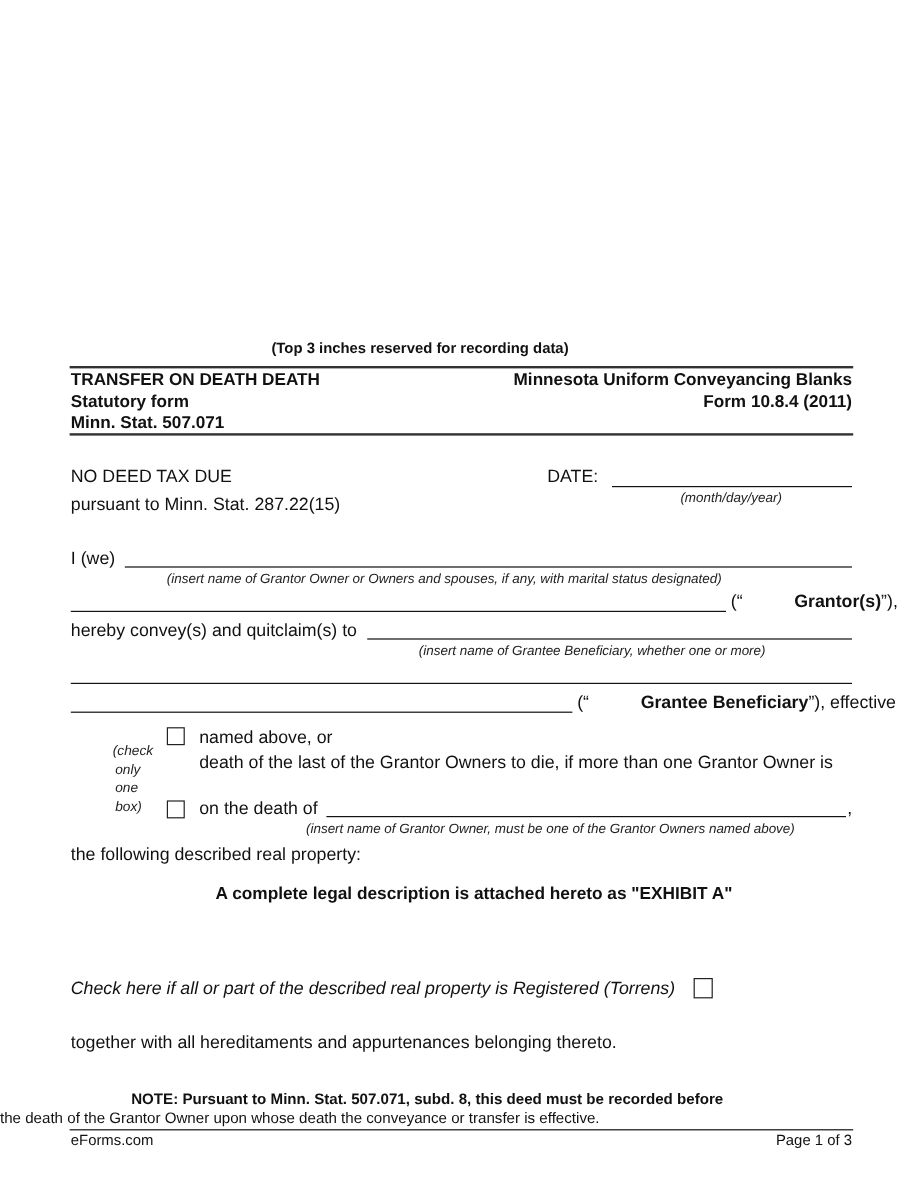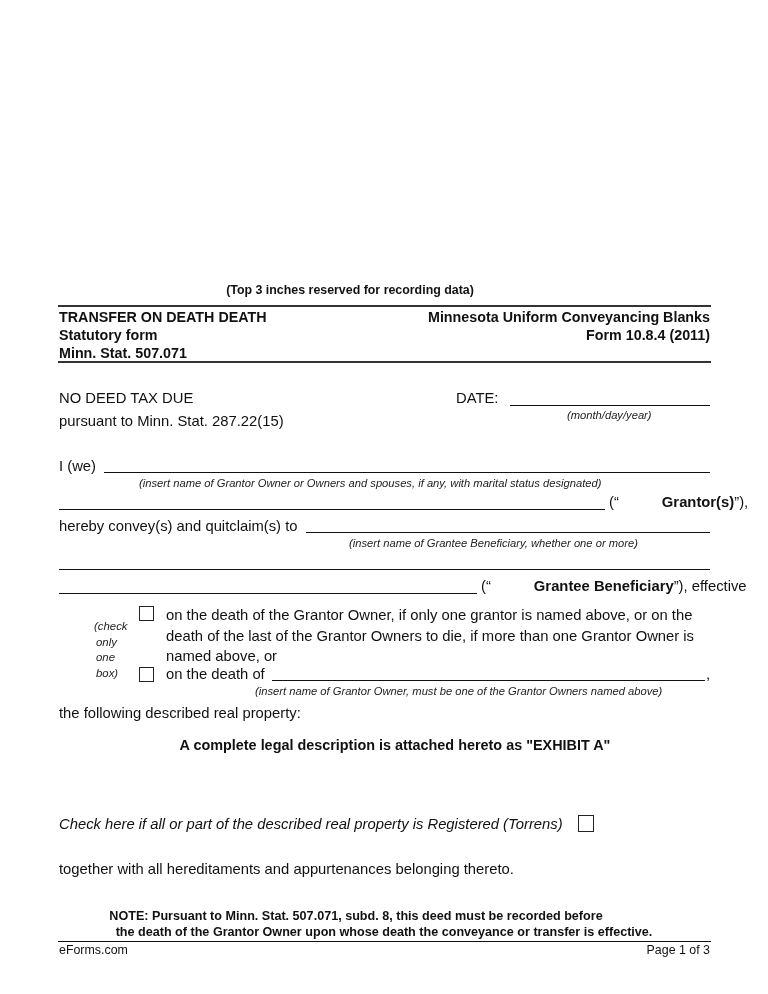--- a/index.html
+++ b/index.html
@@ -56,39 +56,38 @@
 
 <div class="abs hint" style="left:94px; top:619px; line-height:15.5px; font-size:11.4px;">
   <div>(check</div>
   <div style="padding-left:2px;">only</div>
   <div style="padding-left:2px;">one</div>
   <div style="padding-left:2px;">box)</div>
 </div>
 
 <div class="box" style="left:139px; top:606px;"></div>
 <div class="abs body" style="left:166px; top:605px; line-height:20.5px;">
-  <div>on the death of the Grantor Owner, if only one grantor is named above, or on the</div>
+  <div>named above, or</div>
   <div>death of the last of the Grantor Owners to die, if more than one Grantor Owner is</div>
-  <div>named above, or</div>
 </div>
 
 <div class="box" style="left:139px; top:667px;"></div>
 <div class="abs body" style="left:166px; top:666px;">on the death of</div>
 <div class="line" style="left:272px; width:433px; top:680px;"></div>
 <div class="abs body" style="left:706px; top:666px;">,</div>
 <div class="abs hint" style="left:255px; top:685px;">(insert name of Grantor Owner, must be one of the Grantor Owners named above)</div>
 
 <div class="abs body" style="left:59px; top:705px;">the following described real property:</div>
 
 <div class="abs" style="left:0; width:768px; text-align:center; top:737px; font-size:14.4px; font-weight:bold;padding-left:11px;">A complete legal description is attached hereto as "EXHIBIT A"</div>
 
 <div class="abs body" style="left:59px; top:816px; font-style:italic;">Check here if all or part of the described real property is Registered (Torrens)</div>
 <div class="box" style="left:578px; top:815px; width:16px; height:17px;"></div>
 
 <div class="abs body" style="left:59px; top:861px;">together with all hereditaments and appurtenances belonging thereto.</div>
 
 <div class="abs" style="left:0; width:712px; text-align:center; top:909px; font-size:12.6px; font-weight:bold;">NOTE:  Pursuant to Minn. Stat. 507.071, subd. 8, this deed must be recorded before</div>
-<div class="abs" style="left:0; width:768px; text-align:center; top:925px; font-size:12.6px; font-weight:bold;">the death of the Grantor Owner upon whose death the conveyance or transfer is effective.</div>
+<div class="abs" style="left:0; width:768px; text-align:left; top:925px; font-size:12.6px; font-weight:normal;">the death of the Grantor Owner upon whose death the conveyance or transfer is effective.</div>
 
 <div class="rule" style="top:941px; border-top:1.5px solid #111;"></div>
 
 <div class="abs" style="left:59px; top:943px; font-size:12.4px;">eForms.com</div>
 <div class="abs" style="right:58px; top:943px; font-size:12.4px; text-align:right;">Page 1 of 3</div>
 
 </body></html>

